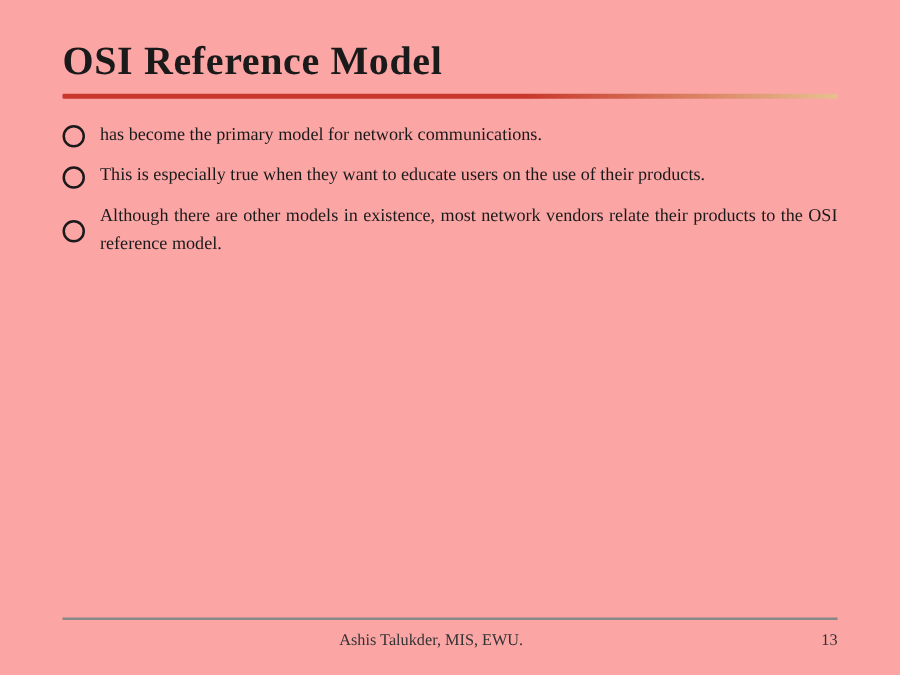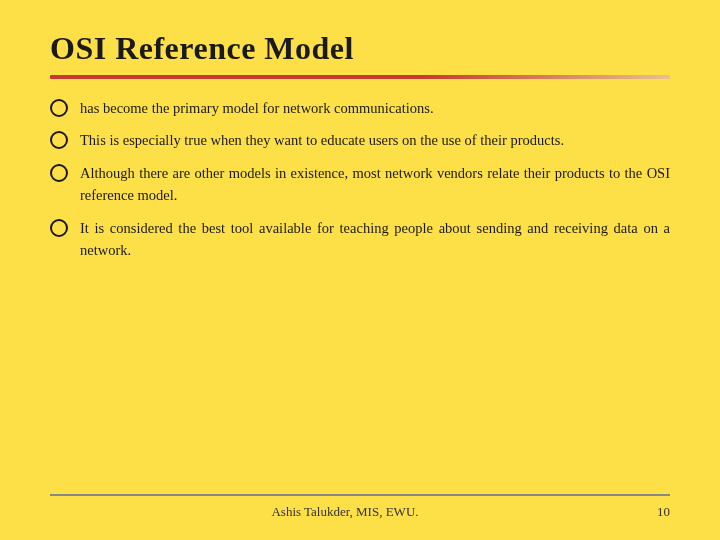--- a/index.html
+++ b/index.html
@@ -12,21 +12,21 @@
       width: 720px;
       height: 540px;
       background: #f0f0f0;
       font-family: 'Times New Roman', Times, serif;
       overflow: hidden;
     }
 
     .slide {
       width: 720px;
       height: 540px;
-      background: #fde047;
+      background: #fca5a5;
       position: relative;
       padding: 30px 50px 20px 50px;
       display: flex;
       flex-direction: column;
     }
 
     .slide-title {
       font-size: 32px;
       font-weight: bold;
       color: #1a1a1a;
@@ -43,21 +43,21 @@
 
     .content-area {
       flex: 1;
       display: flex;
       flex-direction: column;
       gap: 0px;
     }
 
     .bullet-item {
       display: flex;
-      align-items: flex-start;
+      align-items: center;
       gap: 12px;
       margin-bottom: 10px;
       font-size: 14.5px;
       color: #1a1a1a;
       line-height: 1.55;
       text-align: justify;
     }
 
     .bullet-marker {
       flex-shrink: 0;
@@ -113,25 +113,21 @@
     <div class="bullet-item">
       <div class="bullet-marker"></div>
       <div class="bullet-text">This is especially true when they want to educate users on the use of their products.</div>
     </div>
 
     <div class="bullet-item">
       <div class="bullet-marker"></div>
       <div class="bullet-text">Although there are other models in existence, most network vendors relate their products to the OSI reference model.</div>
     </div>
 
-    <div class="bullet-item">
-      <div class="bullet-marker"></div>
-      <div class="bullet-text">It is considered the best tool available for teaching people about sending and receiving data on a network.</div>
-    </div>
 
 
   </div>
 
   <div class="footer">
     <div class="footer-center">Ashis Talukder, MIS, EWU.</div>
-    <div class="footer-right">10</div>
+    <div class="footer-right">13</div>
   </div>
 </div>
 
 </body></html>

